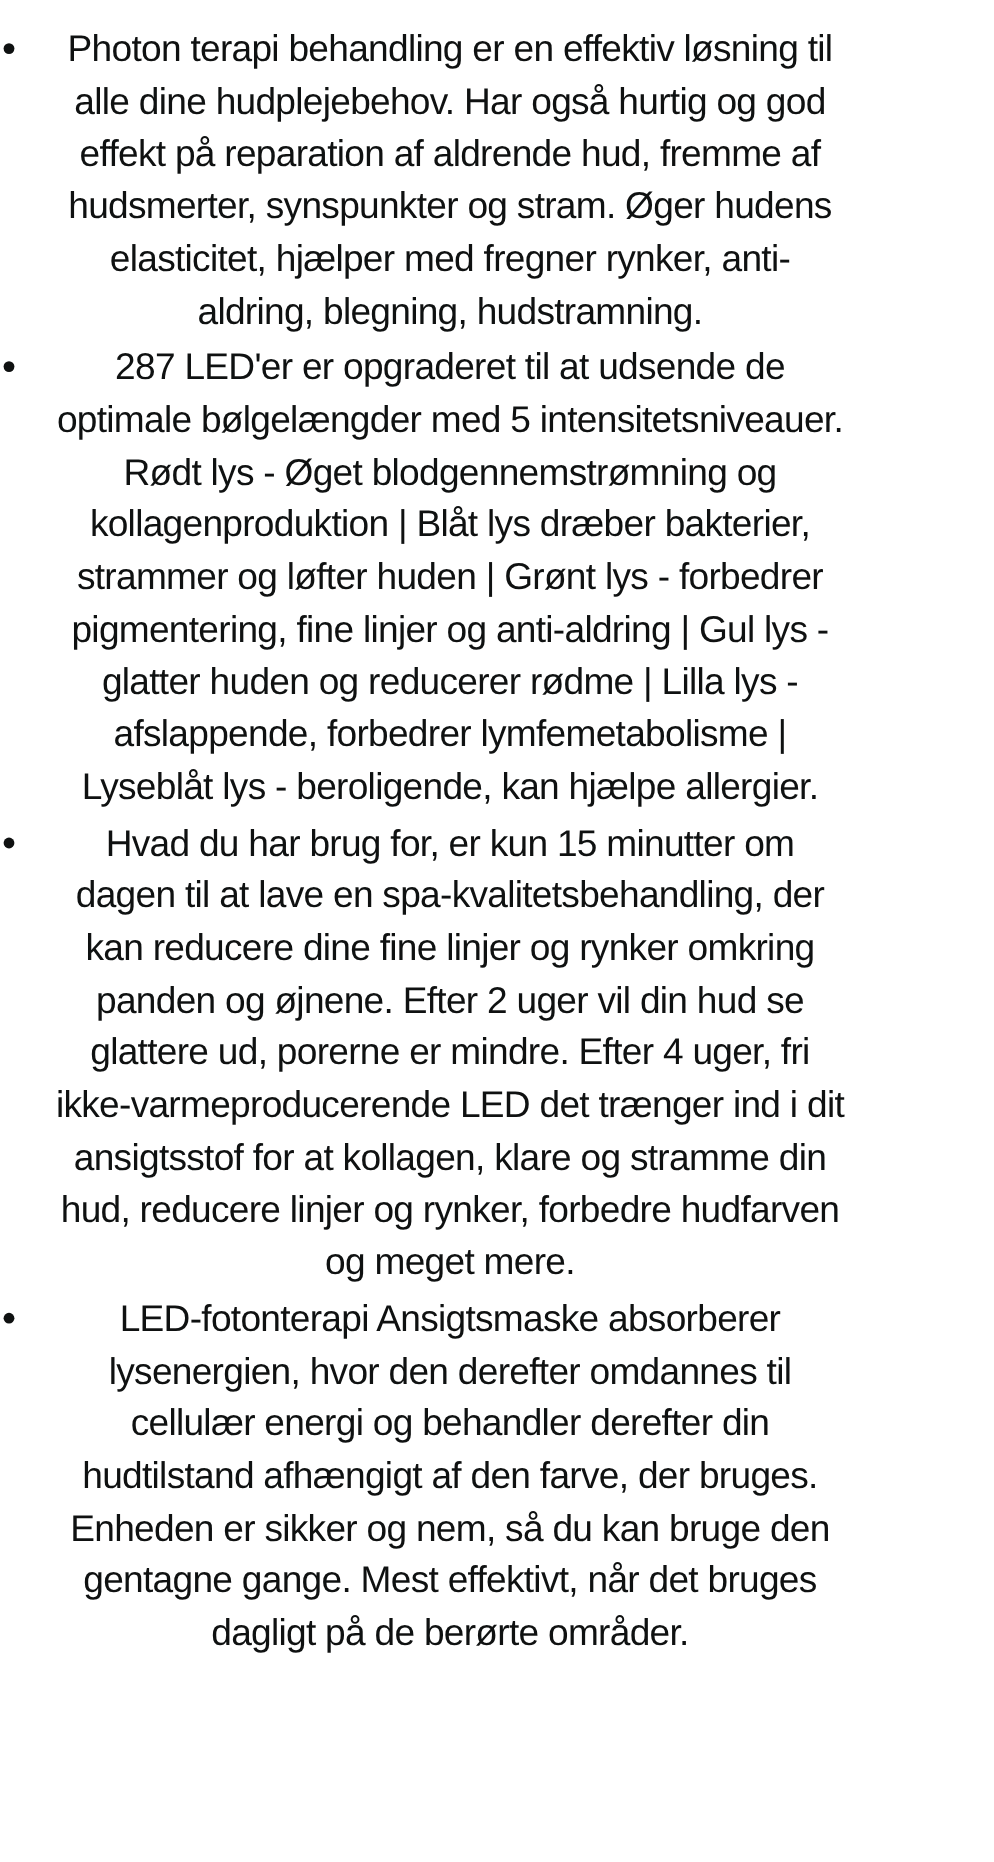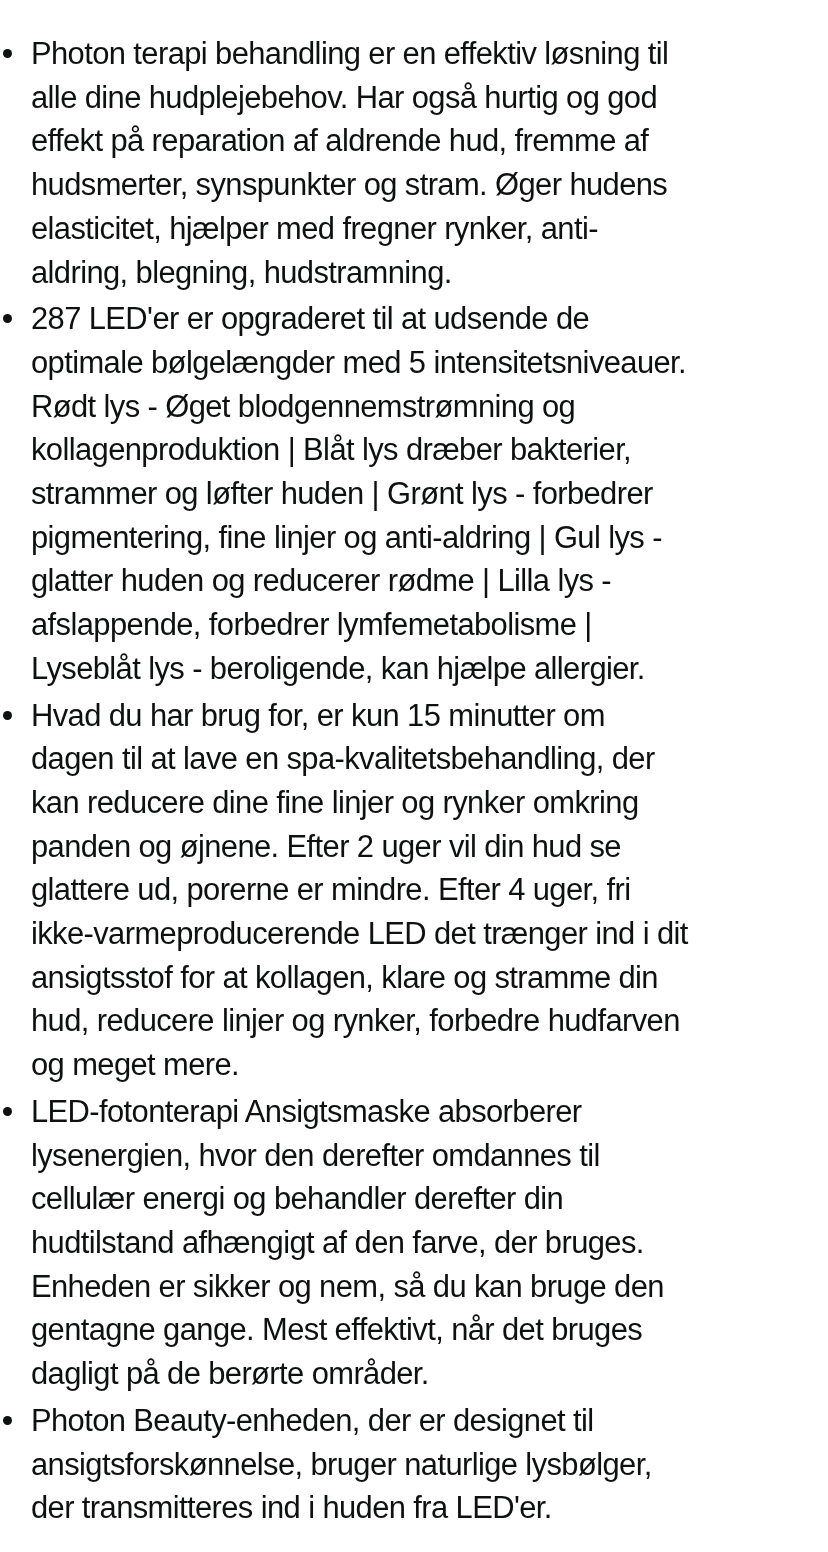--- a/index.html
+++ b/index.html
@@ -1,21 +1,21 @@
 <!DOCTYPE html>
 <html><head>
   <meta charset="utf-8">
   <style>
     html, body { margin: 0; padding: 0; background: #ffffff; }
     body {
       width: 828px; height: 1552px; overflow: hidden;
       font-family: "Liberation Sans", "DejaVu Sans", sans-serif;
       color: #0f1111;
     }
-    .list { position: absolute; left: 0; top: 32px; width: 721px; margin: 0; padding: 0; list-style: none; }
+    .list { position: absolute; left: 0; top: 19px; width: 721px; margin: 0; padding: 0; list-style: none; text-align: center; }
     .item { position: relative; margin: 0 0 3px 0; padding: 0; }
     .bullet {
       position: absolute; left: 3px; top: 17px;
       width: 9px; height: 9px; border-radius: 50%; background: #0f1111;
     }
     .line {
       display: block; margin-left: 31px; white-space: nowrap;
       font-size: 31px; line-height: 43.7px; letter-spacing: -0.6px;
       transform-origin: left center;
     }
@@ -60,19 +60,13 @@
   <li class="item">
     <span class="bullet"></span>
     <span class="line" style="transform: scaleX(0.997);">LED-fotonterapi Ansigtsmaske absorberer</span>
     <span class="line" style="transform: scaleX(0.997);">lysenergien, hvor den derefter omdannes til</span>
     <span class="line" style="transform: scaleX(0.997);">cellulær energi og behandler derefter din</span>
     <span class="line" style="transform: scaleX(0.997);">hudtilstand afhængigt af den farve, der bruges.</span>
     <span class="line" style="transform: scaleX(0.997);">Enheden er sikker og nem, så du kan bruge den</span>
     <span class="line" style="transform: scaleX(0.997);">gentagne gange. Mest effektivt, når det bruges</span>
     <span class="line" style="transform: scaleX(0.997);">dagligt på de berørte områder.</span>
   </li>
-  <li class="item">
-    <span class="bullet"></span>
-    <span class="line" style="transform: scaleX(0.997);">Photon Beauty-enheden, der er designet til</span>
-    <span class="line" style="transform: scaleX(0.997);">ansigtsforskønnelse, bruger naturlige lysbølger,</span>
-    <span class="line" style="transform: scaleX(0.997);">der transmitteres ind i huden fra LED'er.</span>
-  </li>
 </ul>
 
 </body></html>

